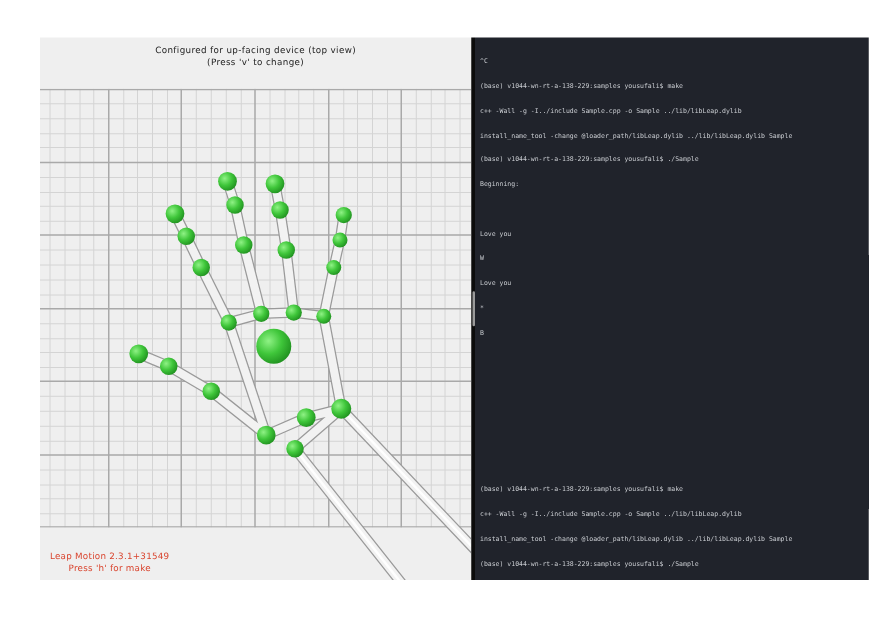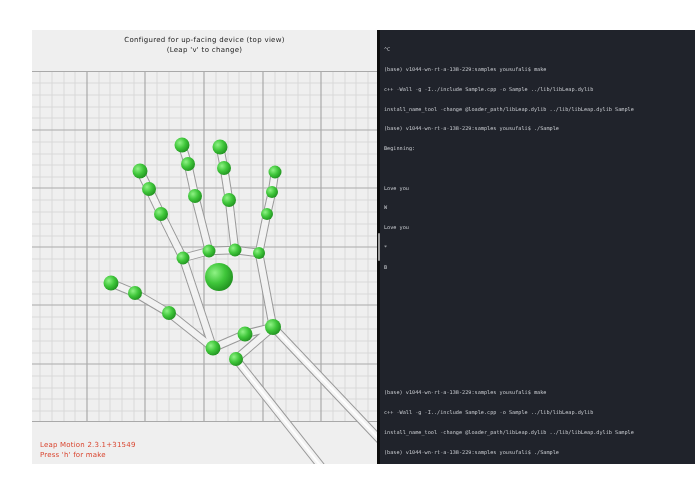--- a/index.html
+++ b/index.html
@@ -1,38 +1,38 @@
 <!DOCTYPE html>
 <html><head>
 <meta charset="utf-8">
 <style>
   html, body { margin:0; padding:0; }
   body { width:695px; height:494px; background:#ffffff; position:relative; overflow:hidden; font-family:"DejaVu Sans Mono", monospace; }
   .stage { position:absolute; left:0; top:30px; width:695px; height:434px;margin-left:32px; }
   .viz { position:absolute; left:0; top:0; width:345px; height:434px; background:#efefef; overflow:hidden; }
   .viz-header { position:absolute; left:0; top:5px; width:345px; text-align:center; font-family:"DejaVu Sans", sans-serif; font-size:7px; line-height:10px; color:#222; letter-spacing:0.3px; }
-  .viz-footer { position:absolute; left:8px; top:410px; font-family:"DejaVu Sans", sans-serif; font-size:7px; line-height:10px; color:#d9442e; letter-spacing:0.2px; }
+  .viz-footer { position:absolute; left:8px; top:410px; font-family:"DejaVu Sans", sans-serif; font-size:7px; line-height:10px; color:#d9442e; letter-spacing:0.2px;text-align:center; }
   .grid { position:absolute; left:0; top:41px; width:345px; height:351px; }
   .scene { position:absolute; left:0; top:0; width:345px; height:434px; }
   .divider { position:absolute; left:345px; top:0; width:3px; height:434px; background:#0c0c0c; }
   .split-handle { position:absolute; left:346px; top:203px; width:2px; height:28px; background:#9a9a9a; border-radius:1px; }
   .terminal { position:absolute; left:348px; top:0; width:347px; height:434px; background:#20232b; overflow:hidden; }
   .term-lines { position:absolute; left:4px; top:3px; right:4px; font-size:5.2px; line-height:6.6px; color:#c9ccd1; white-space:pre; }
   .term-lines.bottom { top:346px; }
   .term-line { height:6.6px; }
 </style>
 </head>
 <body>
 
 <div class="stage">
 
   <div class="viz">
     <div class="viz-header">
       <div>Configured for up-facing device (top view)</div>
-      <div>(Leap 'v' to change)</div>
+      <div>(Press 'v' to change)</div>
     </div>
 
     <svg class="grid" width="345" height="351" viewBox="0 0 345 351">
       <g stroke="#d4d4d4" stroke-width="0.8">
 
         <line x1="8" y1="0" x2="8" y2="351"></line>
           <line x1="20" y1="0" x2="20" y2="351"></line>
           <line x1="32" y1="0" x2="32" y2="351"></line>
           <line x1="43" y1="0" x2="43" y2="351"></line>
         <line x1="67" y1="0" x2="67" y2="351"></line>

